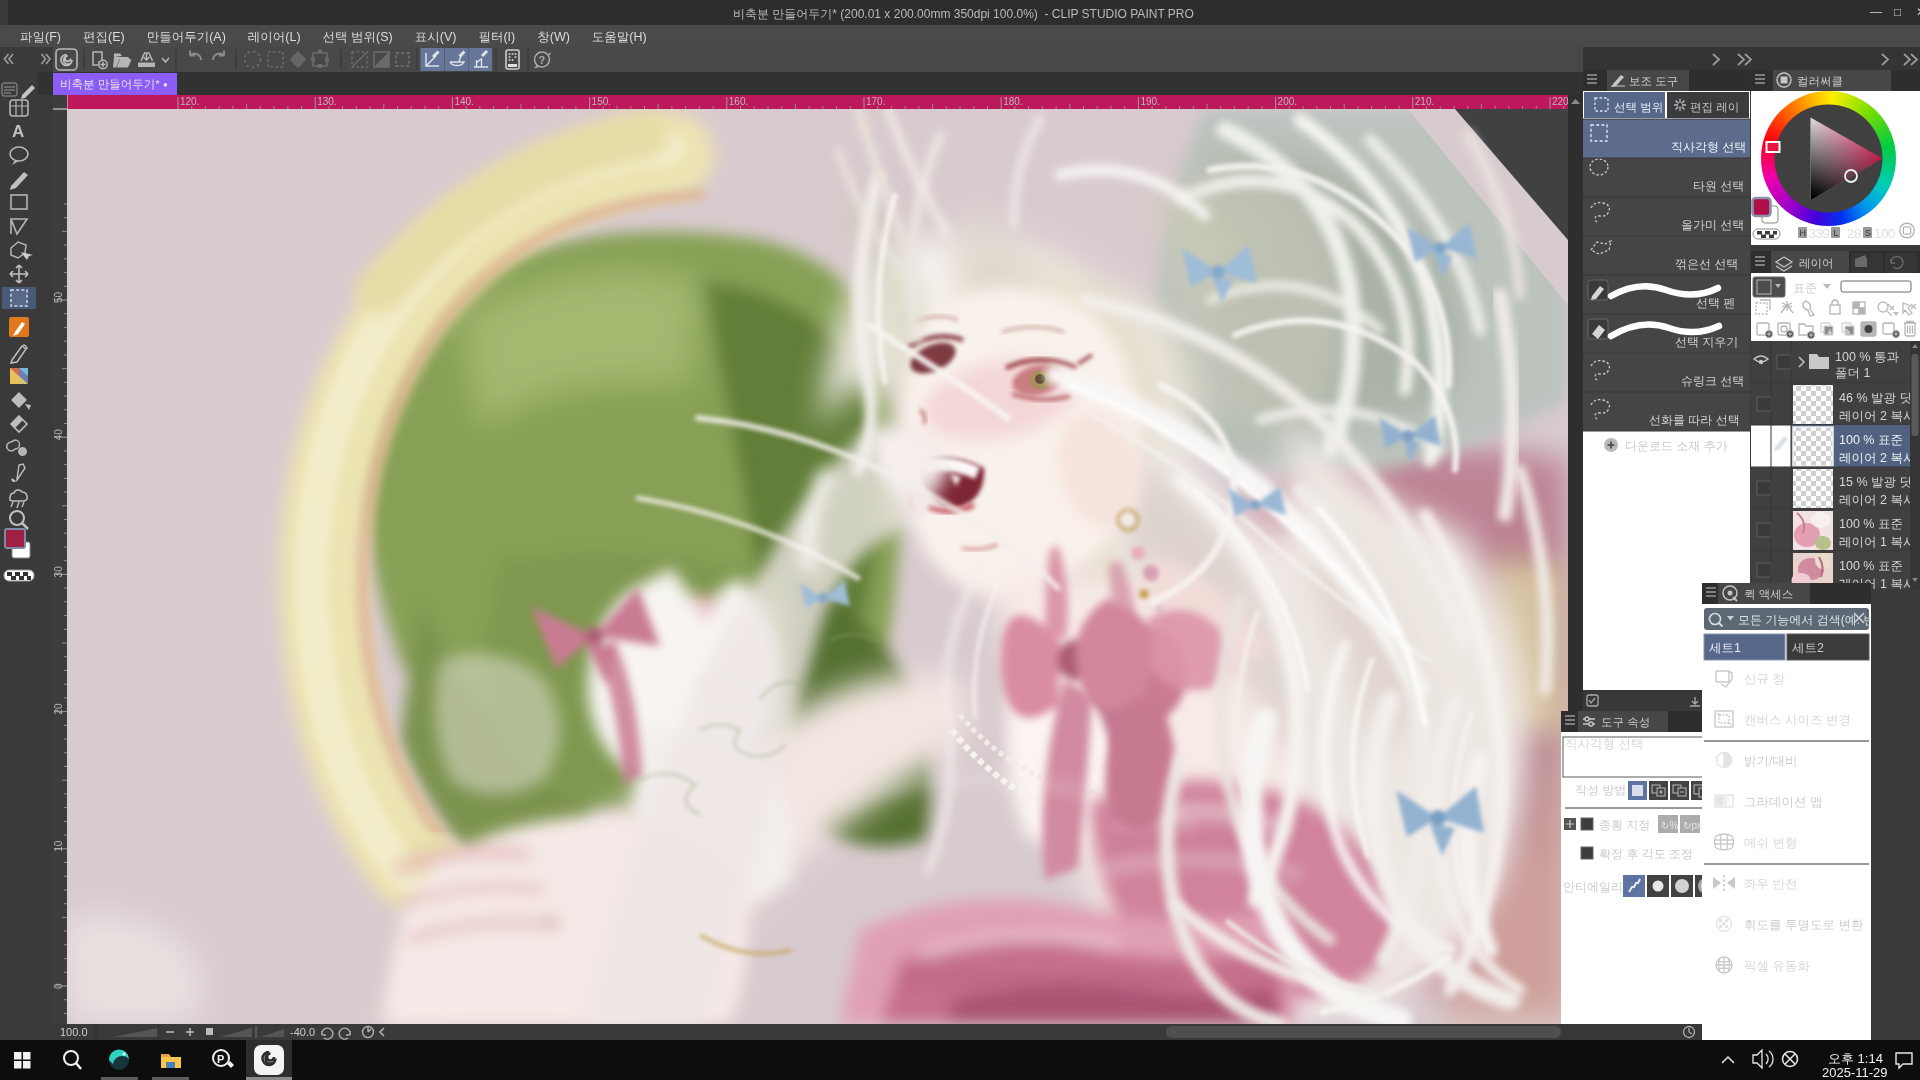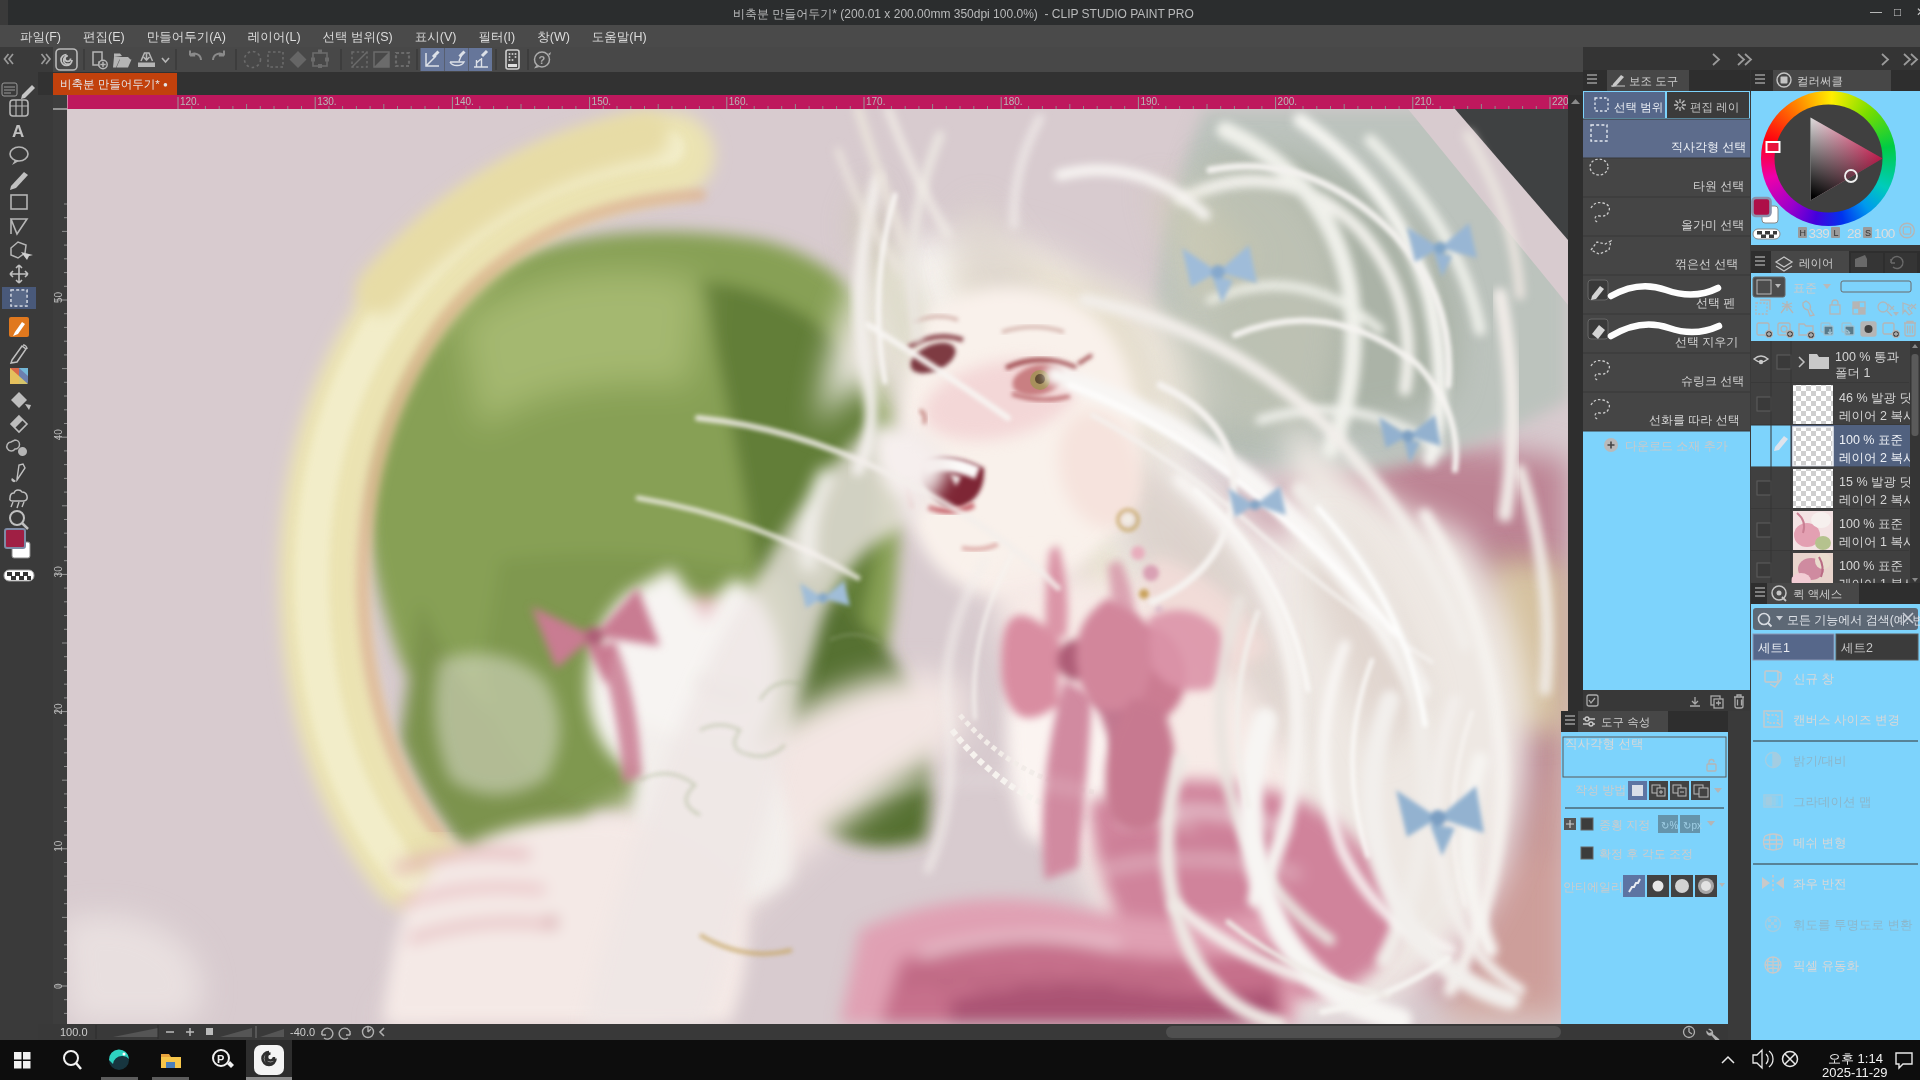--- a/index.html
+++ b/index.html
@@ -4,35 +4,35 @@
 *{margin:0;padding:0;box-sizing:border-box}
 html,body{width:1920px;height:1080px;overflow:hidden;background:#3a3a3a;font-family:"Liberation Sans",sans-serif;}
 .abs{position:absolute}
 #titlebar{left:8px;top:0;width:1920px;height:25px;background:#2b2d2e;color:#b9babb;font-size:12px}
 #titletext{left:725px;top:6px}
 #menubar{left:0;top:25px;width:1920px;height:22px;background:#4a4a4a;color:#dcdcdc;font-size:12.5px}
 #menubar span{display:inline-block;margin:4px 11px 0 11px}
 #menubar{padding-left:9px}
 #toolbar{left:0;top:47px;width:1920px;height:25px}
 #tabrow{left:0;top:72px;width:1920px;height:23px;background:#323232}
-#tab1{left:53px;top:73px;width:124px;height:22px;white-space:nowrap;overflow:hidden;background:#c2410c;color:#e3e5e9;font-size:11.5px;padding:4px 0 0 7px}
+#tab1{left:53px;top:73px;width:124px;height:22px;white-space:nowrap;overflow:hidden;background:#8b5cf6;color:#e3e5e9;font-size:11.5px;padding:4px 0 0 7px}
 #lefttools{left:0;top:47px;width:38px;height:977px;background:#3a3a3a}
 #hruler{left:53px;top:95px;width:1515px;height:14px;background:#be185d}
 #vruler{left:53px;top:95px;width:14px;height:929px;background:#3d3d3d}
 #canvaswrap{left:67px;top:109px;width:1501px;height:915px;background:#d9cdd0;overflow:hidden}
 #vscroll{left:1568px;top:95px;width:15px;height:929px;background:#2e2e2e}
 #statusbar{left:38px;top:1024px;width:1545px;height:27px;background:#393939;color:#c8c8c8;font-size:11px}
 #taskbar{left:0;top:1040px;width:1920px;height:40px;background:#0d0d0d}
 
-.panel{background:#7dd3fc}
+.panel{background:#ffffff}
 #subtool{left:1583px;top:70px;width:167px;height:641px}
 #toolprop{left:1561px;top:711px;width:167px;height:329px}
 #colorpanel{left:1751px;top:70px;width:169px;height:175px}
 #layerpanel{left:1751px;top:251px;width:169px;height:338px}
-#quickpanel{left:1751px;top:583px;width:169px;height:457px}
+#quickpanel{left:1702px;top:583px;width:169px;height:457px}
 </style></head>
 <body>
 <div class="abs" id="titlebar">
     <span class="abs" id="titletext">비축분 만들어두기* (200.01 x 200.00mm 350dpi 100.0%)&nbsp;&nbsp;- CLIP STUDIO PAINT PRO</span>
 <span class="abs" style="left:1862px;top:5px;color:#c8c8c8">—</span>
 <span class="abs" style="left:1886px;top:5px;color:#c8c8c8">□</span>
 <span class="abs" style="left:1908px;top:5px;color:#c8c8c8">✕</span>
 </div>
 <div class="abs" id="menubar"><span>파일(F)</span><span>편집(E)</span><span>만들어두기(A)</span><span>레이어(L)</span><span>선택 범위(S)</span><span>표시(V)</span><span>필터(I)</span><span>창(W)</span><span>도움말(H)</span></div>
 <div class="abs" id="toolbar"><svg width="1920" height="25" xmlns="http://www.w3.org/2000/svg">

